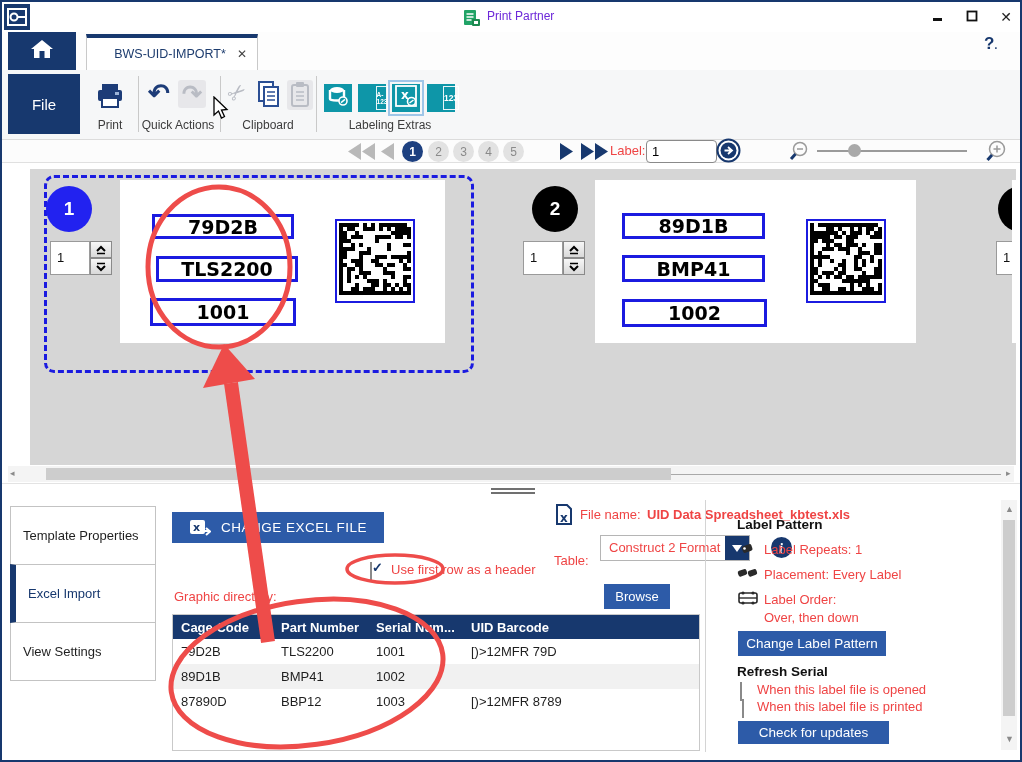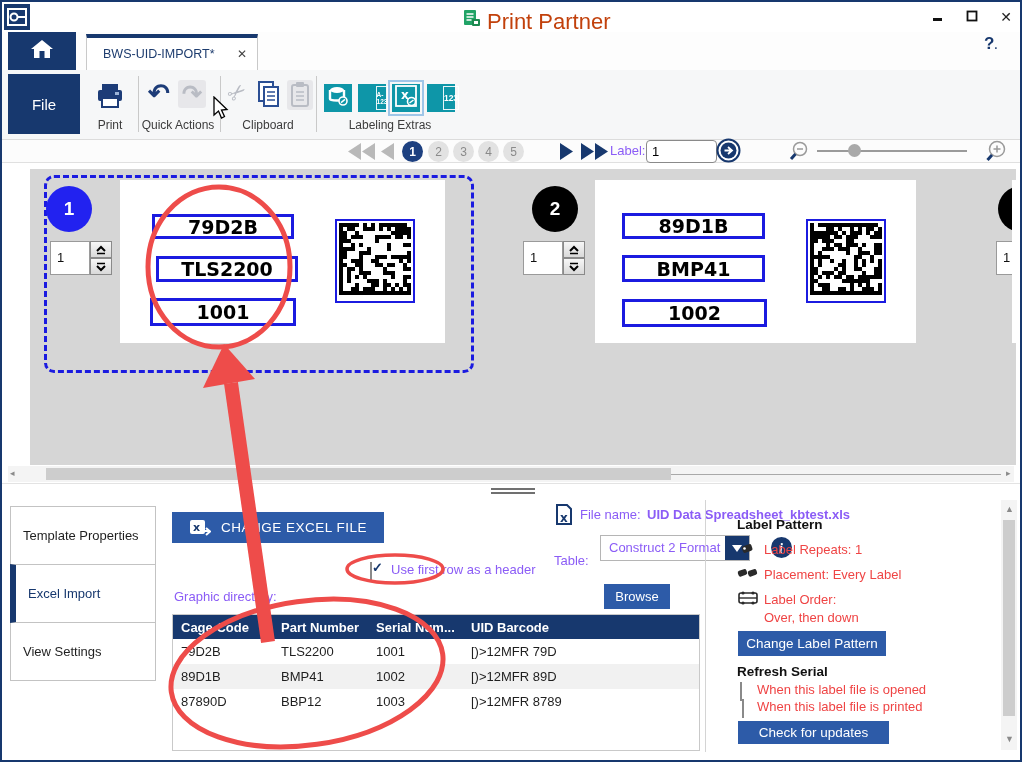--- a/index.html
+++ b/index.html
@@ -4,21 +4,21 @@
 <style>
   html,body{margin:0;padding:0;background:#fff;}
   #window{position:relative;width:1022px;height:762px;background:#ffffff;
     font-family:"Liberation Sans",sans-serif;overflow:hidden;}
   #winborder{position:absolute;inset:0;border:2px solid #17386e;pointer-events:none;z-index:70;}
   .abs{position:absolute;}
   
   #titlebar{position:absolute;left:2px;top:2px;right:2px;height:30px;background:#fff;}
   .winctl{position:absolute;top:4px;width:26px;height:22px;text-align:center;color:#222;font-size:14px;line-height:22px;cursor:default;}
   
-  #tabstrip{position:absolute;left:2px;top:32px;right:2px;height:38px;background:#fdfdfd;}
+  #tabstrip{position:absolute;left:2px;top:32px;right:2px;height:38px;background:#fdfdfd;text-align:center;}
   #hometab{position:absolute;left:6px;top:0px;width:68px;height:38px;background:#17386e;display:flex;align-items:center;justify-content:center;}
   #doctab{position:absolute;left:84px;top:2px;width:172px;height:36px;background:#fff;border:1px solid #c9c9c9;border-top:4px solid #17386e;border-bottom:none;box-sizing:border-box;display:flex;align-items:center;}
   #doctab .tabtext{font-size:12.5px;color:#1d3c6e;margin-left:16px;flex:1;}
   #doctab .tabclose{color:#444;font-size:12px;margin-right:10px;}
   
   #ribbon{position:absolute;left:2px;top:70px;right:2px;height:70px;background:#f6f7f8;border-bottom:1px solid #dcdcdc;box-sizing:border-box;}
   #filebtn{position:absolute;left:6px;top:4px;width:72px;height:60px;background:#17386e;color:#fff;font-size:15px;display:flex;align-items:center;justify-content:center;}
   .grouplabel{position:absolute;top:48px;font-size:12px;color:#3c3c3c;text-align:center;}
   .gsep{position:absolute;top:6px;height:56px;width:1px;background:#c9c9c9;}
   .toolico{position:absolute;top:12px;}
@@ -53,21 +53,21 @@
   #splitter{position:absolute;left:2px;top:483px;width:1018px;height:14px;background:#fff;border-top:1px solid #e3e3e3;box-sizing:border-box;}
   .grip{position:absolute;left:489px;width:44px;height:2px;background:#707070;}
   
   #bottom{position:absolute;left:2px;top:497px;width:1018px;height:261px;background:#fff;}
   .ltab{position:absolute;left:8px;width:146px;height:59px;background:#fff;border:1px solid #c3c3c3;box-sizing:border-box;
     display:flex;align-items:center;font-size:13px;color:#1f1f1f;}
   .ltab .ltabtext{margin-left:12px;}
   .ltab.sel{border-left:6px solid #17386e;}
   .bluebtn{background:#2d5ba8;color:#fff;border:none;display:flex;align-items:center;justify-content:center;
     font-family:"Liberation Sans",sans-serif;box-sizing:border-box;}
-  .cap{font-size:13px;color:#8b5cf6;}
+  .cap{font-size:13px;color:#ef4444;}
   .grid{position:absolute;left:170px;top:117px;width:528px;height:137px;border:1px solid #c9c9c9;box-sizing:border-box;overflow:hidden;}
   .gridhead{display:flex;background:#17386e;color:#fff;font-weight:bold;font-size:13px;height:24px;align-items:center;}
   .gridrow{display:flex;font-size:13px;color:#1f1f1f;height:25px;align-items:center;}
   .gridrow.alt{background:#f1f1f1;}
   .c0{width:100px;padding-left:8px;}.c1{width:95px;}.c2{width:95px;}.c3{flex:1;white-space:nowrap;overflow:hidden;}
   .chk{width:14px;height:14px;border:1px solid #8a8a8a;background:#fff;box-sizing:border-box;position:relative;}
   .chk.on:after{content:"\2713";position:absolute;left:1px;top:-3px;color:#17386e;font-size:13px;font-weight:bold;}
   #vdivider{position:absolute;left:703px;top:3px;width:1px;height:252px;background:#d4d4d4;}
   .rtext{font-size:13px;color:#ef4444;}
   .rbold{font-size:13.5px;font-weight:bold;color:#111;}
@@ -95,21 +95,21 @@
     <div class="abs" style="left:460px;top:6px;">
       <svg width="20" height="20">
           <rect x="2" y="2" width="12" height="15" rx="1" fill="#21a366"></rect>
           <line x1="4.5" y1="6" x2="11.5" y2="6" stroke="#fff" stroke-width="1.5"></line>
           <line x1="4.5" y1="9" x2="11.5" y2="9" stroke="#fff" stroke-width="1.5"></line>
           <line x1="4.5" y1="12" x2="9.5" y2="12" stroke="#fff" stroke-width="1.5"></line>
           <rect x="10" y="11" width="8" height="7" rx="1" fill="#1d8a50"></rect>
           <rect x="12" y="13" width="4" height="3" fill="#fff"></rect>
         </svg>
     </div>
-    <div class="abs" style="left:485px;top:7px;font-size:22px;color:#c2410c;">Print Partner</div>
+    <div class="abs" style="left:485px;top:7px;font-size:12px;color:#6d28d9;">Print Partner</div>
     <div class="winctl" style="left:923px;"><svg width="12" height="12">
           <rect x="1" y="8" width="9" height="3" fill="#111"></rect>
         </svg></div>
     <div class="winctl" style="left:957px;"><svg width="12" height="12">
           <rect x="1.5" y="1.5" width="9" height="9" fill="none" stroke="#111" stroke-width="1.8"></rect>
         </svg></div>
     <div class="winctl" style="left:991px;">✕</div>
   </div>
 
   <div id="tabstrip">
@@ -716,21 +716,20 @@
       <div class="gridrow">
         <span class="c0">79D2B</span>
         <span class="c1">TLS2200</span>
         <span class="c2">1001</span>
         <span class="c3">[)&gt;12MFR 79D</span>
       </div>
       <div class="gridrow alt">
         <span class="c0">89D1B</span>
         <span class="c1">BMP41</span>
         <span class="c2">1002</span>
-        <span class="c3">[)&gt;12MFR 89D</span>
       </div>
       <div class="gridrow">
         <span class="c0">87890D</span>
         <span class="c1">BBP12</span>
         <span class="c2">1003</span>
         <span class="c3">[)&gt;12MFR 8789</span>
       </div>
     </div>
 
     <div id="vdivider"></div>

